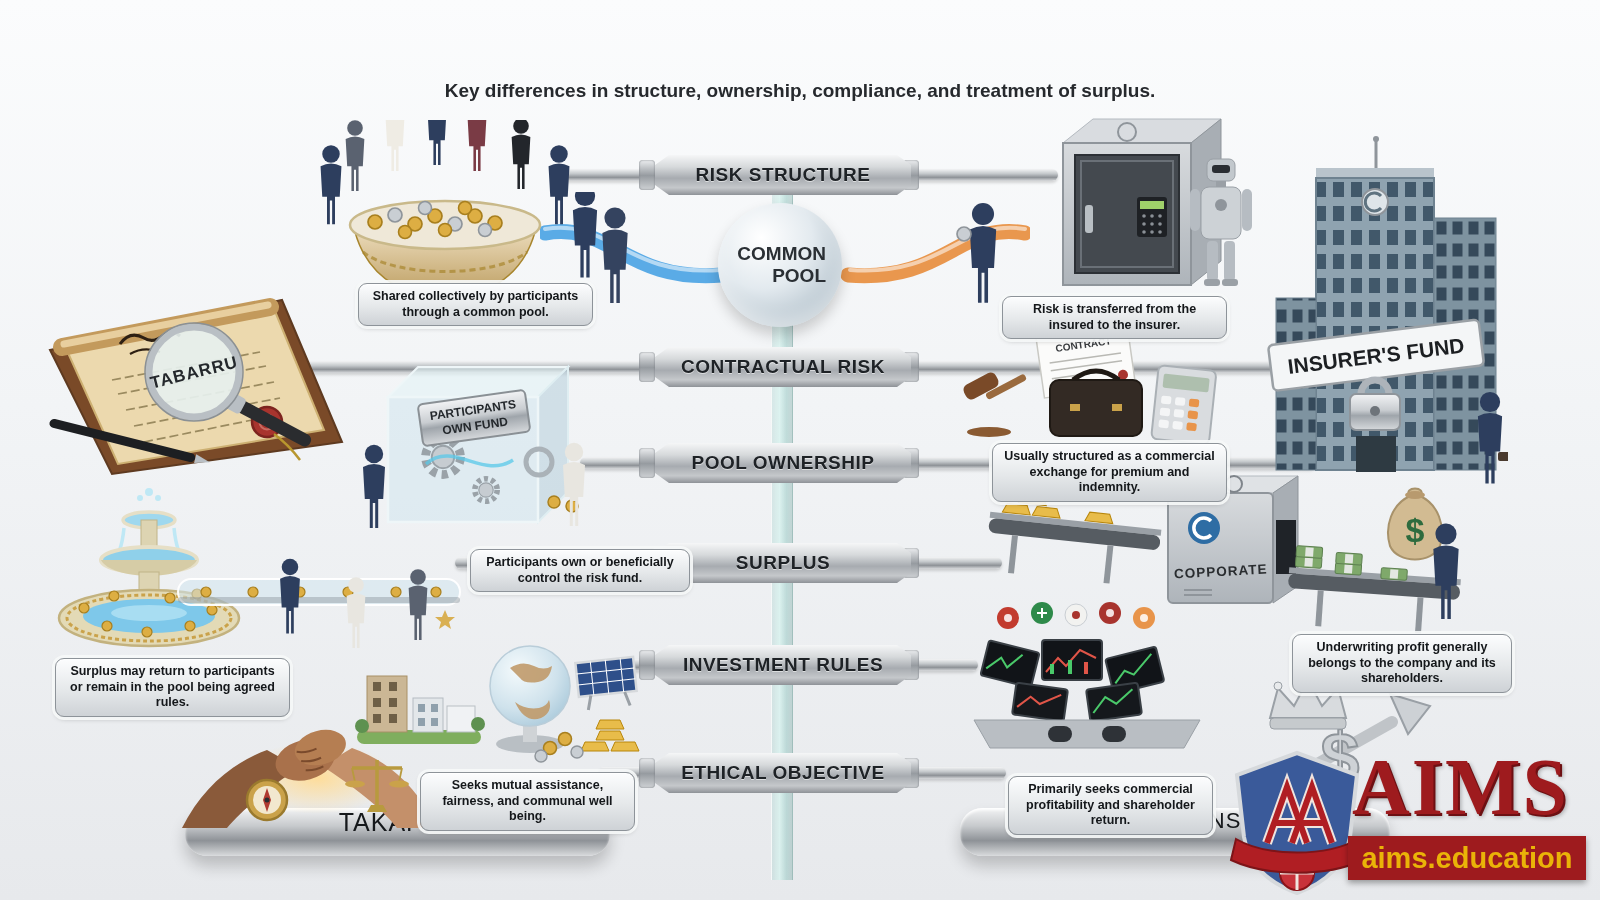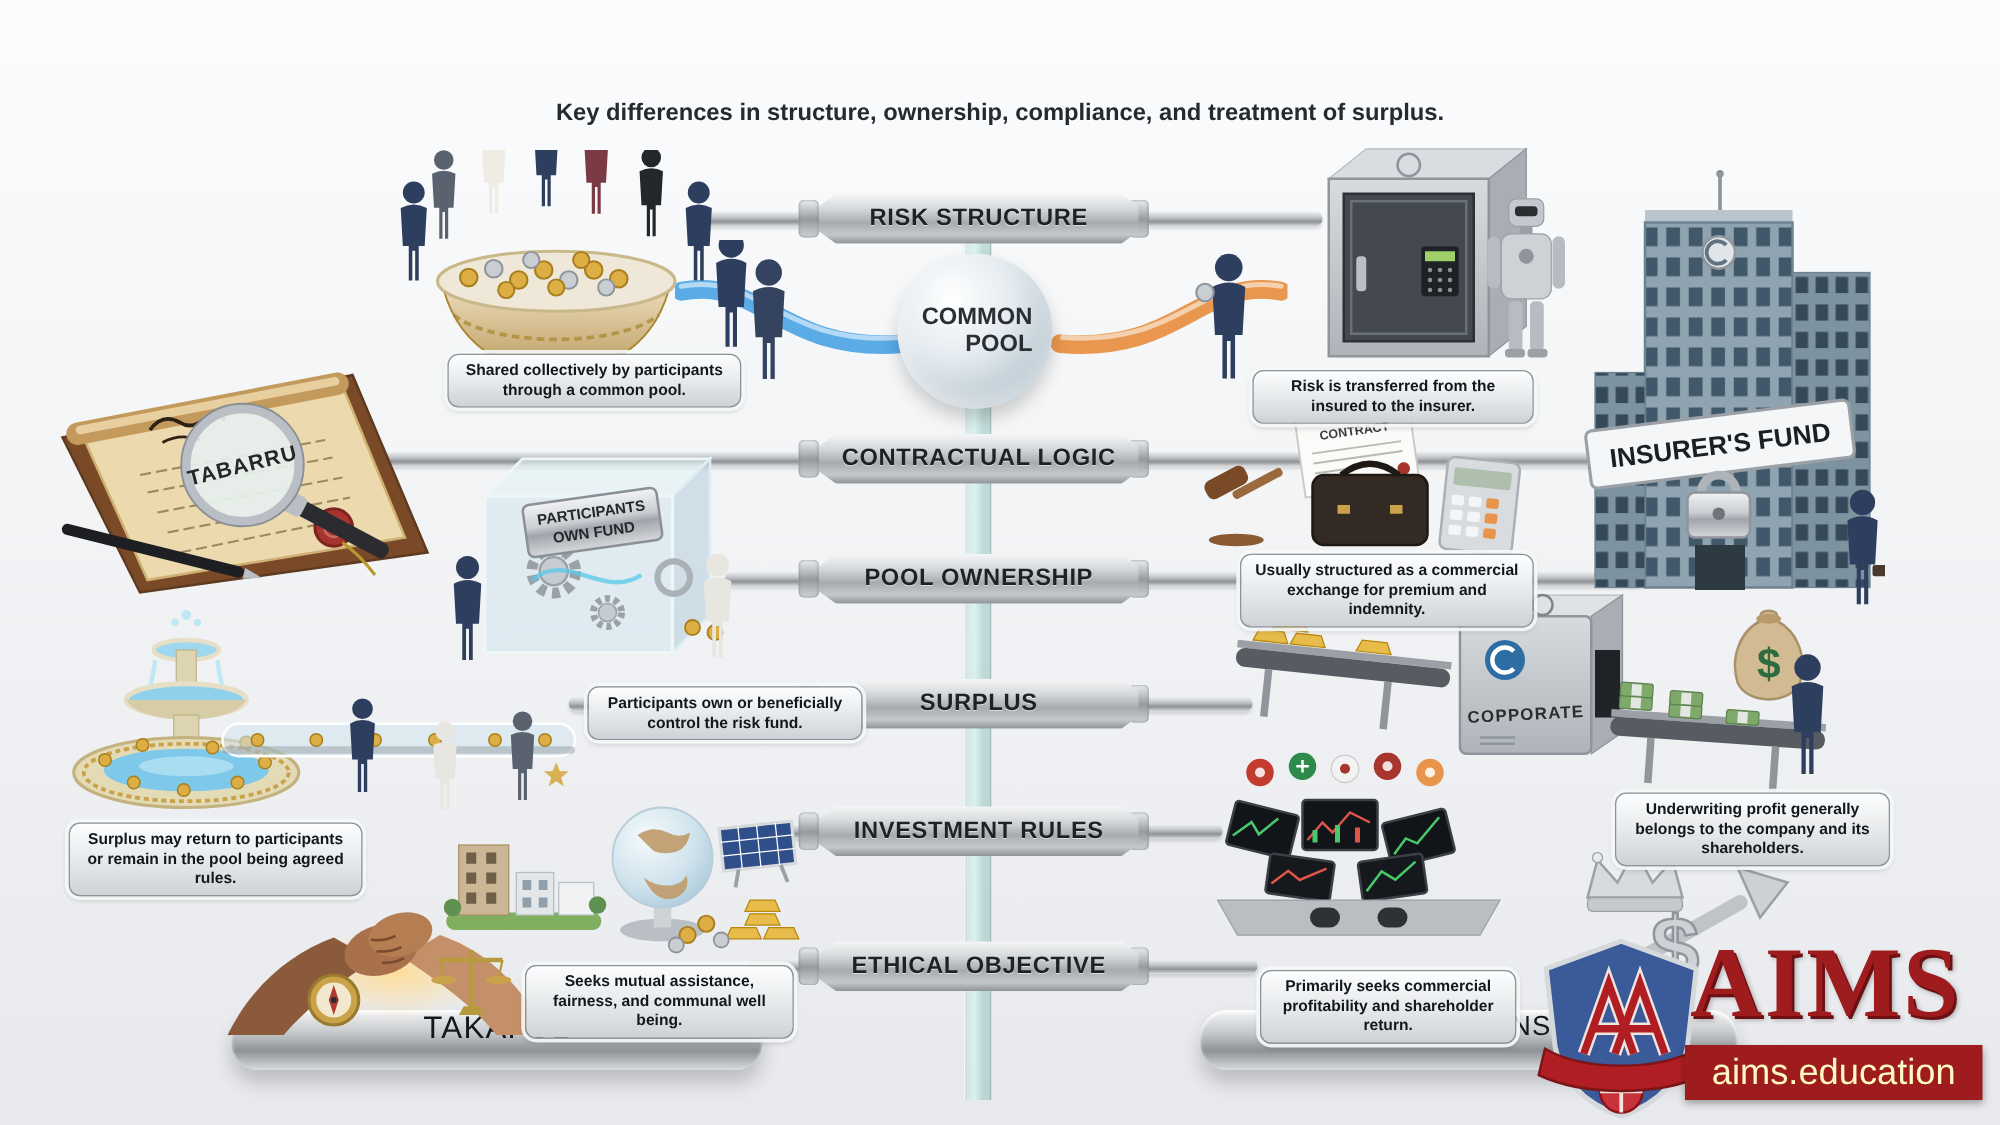--- a/index.html
+++ b/index.html
@@ -49,21 +49,21 @@
     font-weight:normal;color:#15181b;letter-spacing:1px;}
   
   .scene{position:absolute;z-index:3;}
   
   .aims-text{position:absolute;left:1352px;top:742px;z-index:7;
     font-family:"Liberation Serif",serif;font-weight:bold;font-size:80px;color:#9e1b1e;
     letter-spacing:2px;text-shadow:2px 2px 0 #6d1013,3px 3px 4px rgba(0,0,0,.3);}
   .aims-banner{position:absolute;left:1348px;top:836px;width:238px;height:44px;z-index:7;
     background:#9e1b1e;display:flex;align-items:center;justify-content:center;
     box-shadow:0 3px 6px rgba(0,0,0,.35);}
-  .aims-banner span{color:#fef9c3;font-weight:normal;font-size:29px;}
+  .aims-banner span{color:#eab308;font-weight:bold;font-size:29px;}
 </style>
 </head>
 <body>
 
 <svg width="0" height="0" style="position:absolute" aria-hidden="true">
   <defs>
     <g id="g-person">
       <circle cx="0" cy="-20" r="4.6"></circle>
       <path d="M -5.5,-13.5 Q 0,-16.5 5.5,-13.5 L 4.6,2.5 L 2.1,2.5 L 2.1,17 L 0.6,17 L 0.6,4.5 L -0.6,4.5 L -0.6,17 L -2.1,17 L -2.1,2.5 L -4.6,2.5 Z"></path>
     </g>
@@ -142,21 +142,21 @@
     <path d="M5,24 C70,13 85,72 180,65" fill="none" stroke="rgba(255,255,255,.55)" stroke-width="4" stroke-linecap="round"></path>
     <path d="M308,70 C405,78 420,16 485,28" fill="none" stroke="#e9974e" stroke-width="15" stroke-linecap="round"></path>
     <path d="M310,65 C406,72 421,13 485,24" fill="none" stroke="rgba(255,255,255,.55)" stroke-width="4" stroke-linecap="round"></path>
   </svg>
 
   <div class="collar" style="left:639px;top:160px;"></div>
     <div class="collar" style="left:903px;top:160px;"></div>
   <div class="bar" style="top:155px;">RISK STRUCTURE</div>
   <div class="collar" style="left:639px;top:352px;"></div>
     <div class="collar" style="left:903px;top:352px;"></div>
-  <div class="bar" style="top:347px;">CONTRACTUAL LOGIC</div>
+  <div class="bar" style="top:347px;">CONTRACTUAL RISK</div>
   <div class="collar" style="left:639px;top:448px;"></div>
     <div class="collar" style="left:903px;top:448px;"></div>
   <div class="bar" style="top:443px;">POOL OWNERSHIP</div>
   <div class="collar" style="left:639px;top:548px;"></div>
     <div class="collar" style="left:903px;top:548px;"></div>
   <div class="bar" style="top:543px;">SURPLUS</div>
   <div class="collar" style="left:639px;top:650px;"></div>
     <div class="collar" style="left:903px;top:650px;"></div>
   <div class="bar" style="top:645px;">INVESTMENT RULES</div>
   <div class="collar" style="left:639px;top:758px;"></div>

